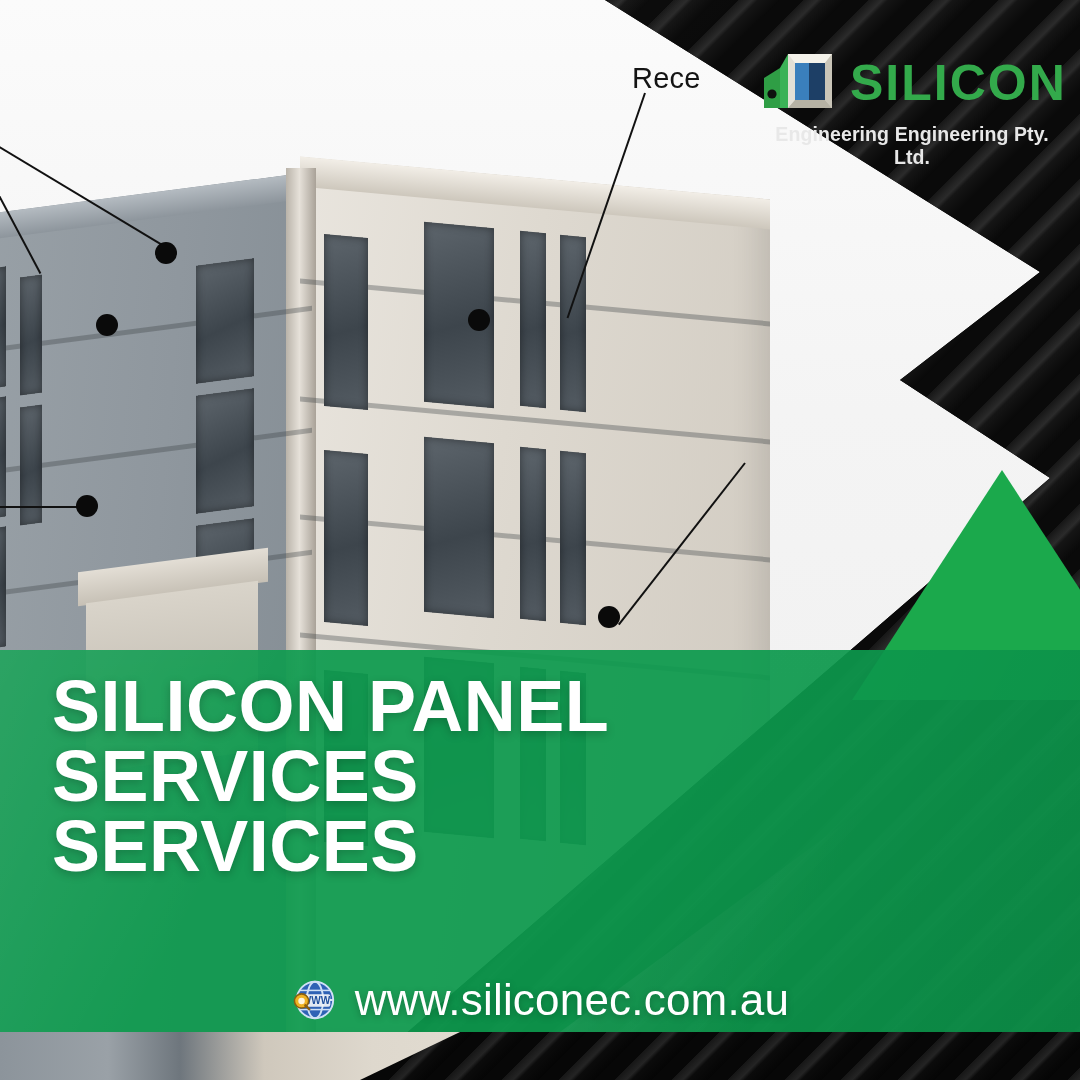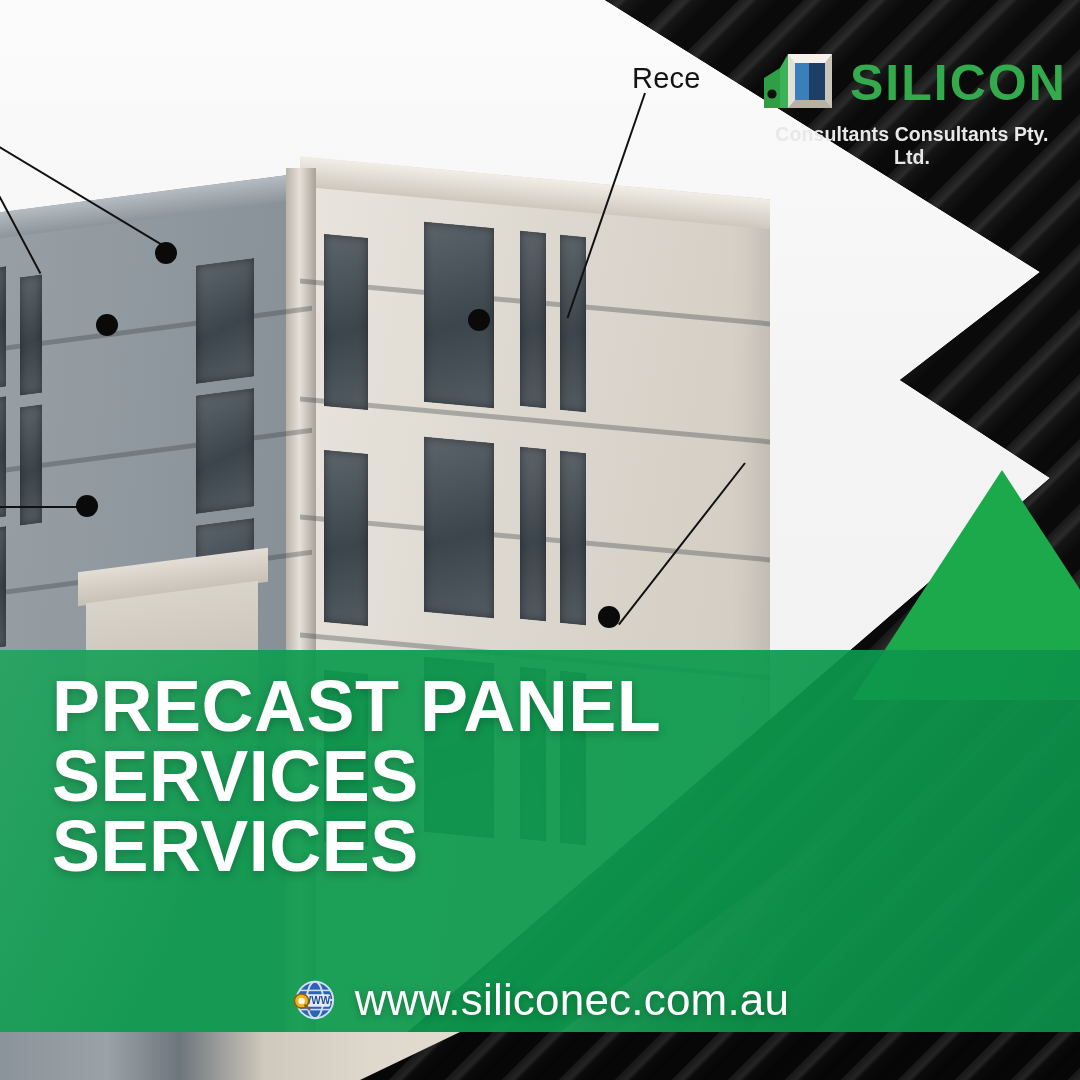--- a/index.html
+++ b/index.html
@@ -259,21 +259,21 @@
   <div class="black-sheen"></div>
 
   <div class="green-tri"></div>
 
   <div class="green-band translucent">
     <div class="sheen"></div>
   </div>
   <div class="green-wedge"></div>
 
   <div class="title">
-    <span class="ln">PRECAST PANEL</span>
+    <span class="ln">SILICON PANEL</span>
     <span class="ln">SERVICES</span>
     <span class="ln">SERVICES</span>
   </div>
 
   <div class="footer">
     <span class="globe">
       <svg viewBox="0 0 48 48" width="46" height="46" aria-hidden="true">
         <circle cx="25" cy="24" r="19" fill="#2f62b5"></circle>
         <ellipse cx="25" cy="24" rx="19" ry="19" fill="none" stroke="#cfe0f5" stroke-width="2"></ellipse>
         <ellipse cx="25" cy="24" rx="8.5" ry="19" fill="none" stroke="#cfe0f5" stroke-width="2"></ellipse>
@@ -310,16 +310,16 @@
           <path d="M70 4 L70 58 L63 50 L63 13 Z" fill="#c9c5b8"></path>
           <path d="M26 58 L70 58 L63 50 L33 50 Z" fill="#b6b2a4"></path>
 
           <rect x="33" y="13" width="14" height="37" fill="#2e6fa8"></rect>
           <rect x="47" y="13" width="16" height="37" fill="#1d3f66"></rect>
           <path d="M33 13 L47 13 L47 50 L33 50 Z" fill="#3c82bf" opacity=".85"></path>
         </svg>
       </span>
       <span class="logo-word">SILICON</span>
     </div>
-    <div class="logo-sub">Consultants Consultants Pty. Ltd.</div>
+    <div class="logo-sub">Engineering Engineering Pty. Ltd.</div>
   </div>
 
 </div>
 
 </body></html>

